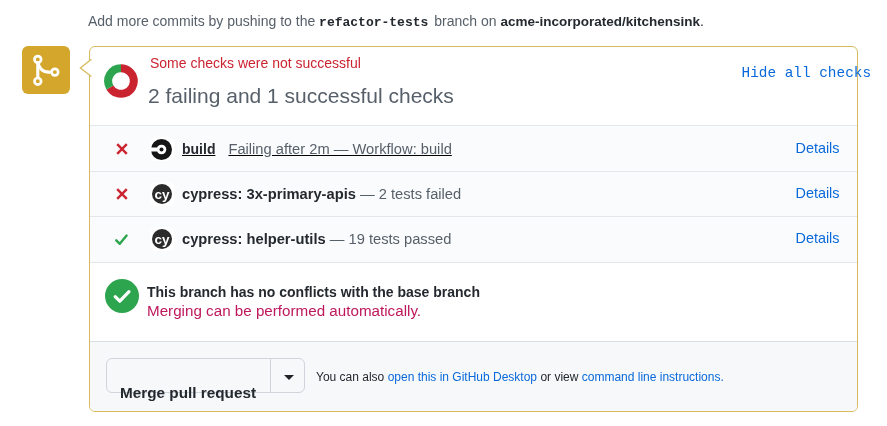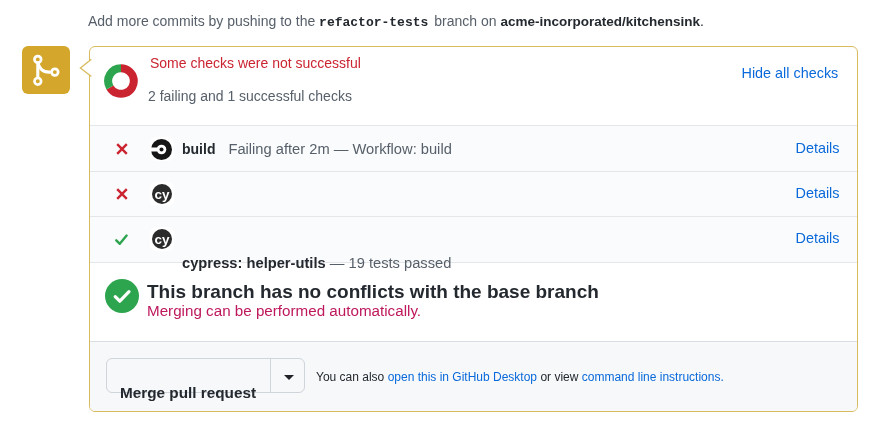--- a/index.html
+++ b/index.html
@@ -37,62 +37,63 @@
 
   <svg class="abs" style="left:76px;top:55px;" width="18" height="28" viewBox="0 0 18 28">
     <path d="M15.4 4.2 L4.4 13 L15.4 21.4" fill="#ffffff" stroke="#d8bb5e" stroke-width="1.3"></path>
   </svg>
 
   <svg class="abs" style="left:104px;top:63.5px;" width="34" height="34" viewBox="0 0 34 34">
     <path d="M17 4.2 A12.8 12.8 0 1 1 5.92 23.4" fill="none" stroke="#cb2431" stroke-width="8"></path>
     <path d="M5.92 23.4 A12.8 12.8 0 0 1 17 4.2" fill="none" stroke="#2da44e" stroke-width="8"></path>
   </svg>
   <div class="abs" style="left:150px;top:54px;font-size:14px;line-height:18px;font-weight:normal;color:#cb2431;">Some checks were not successful</div>
-  <div class="abs" style="left:148px;top:85.5px;font-size:14px;line-height:20px;color:#57606a;">2 failing and 1 successful checks</div>
-  <div class="abs" style="left:741.5px;top:63.3px;font-size:14.4px;line-height:20px;"><a href="#">Hide all checks</a></div>
+  <div class="abs" style="left:148px;top:85.5px;font-size:21px;line-height:20px;color:#57606a;">2 failing and 1 successful checks</div>
+  <div class="abs" style="left:741.5px;top:63.3px;font-size:14.4px;line-height:20px;font-family:Liberation Mono, monospace;"><a href="#">Hide all checks</a></div>
 
   <svg class="abs" style="left:116px;top:143px;" width="12" height="12" viewBox="0 0 12 12">
     <path d="M1.2 1.2 L10.8 10.8 M10.8 1.2 L1.2 10.8" stroke="#cb2431" stroke-width="2.4" fill="none"></path>
   </svg>
   <div class="abs" style="left:149.5px;top:137px;width:24px;height:24px;background:#fff;border-radius:6px;"></div>
   <svg class="abs" style="left:151px;top:138.5px;" width="21" height="21" viewBox="0 0 21 21">
     <circle cx="10.5" cy="10.5" r="10.5" fill="#161616"></circle>
     <circle cx="10.5" cy="10.5" r="4.8" fill="#ffffff"></circle>
     <circle cx="10.5" cy="10.5" r="2" fill="#161616"></circle>
     <rect x="0" y="8.5" width="6.2" height="4" fill="#ffffff"></rect>
   </svg>
-  <div class="abs" style="left:182px;top:141px;font-size:14px;line-height:16px;"><b style="color:#24292f;">build</b><span style="color:#57606a;margin-left:13px;font-size:14.7px;">Failing after 2m — Workflow: build</span></div>
+  <div class="abs" style="left:182px;top:141px;font-size:14px;line-height:16px;text-decoration:underline;"><b style="color:#24292f;">build</b><span style="color:#57606a;margin-left:13px;font-size:14.7px;">Failing after 2m — Workflow: build</span></div>
   <div class="abs" style="left:795.5px;top:140px;font-size:14.4px;line-height:16px;"><a href="#">Details</a></div>
 
   <svg class="abs" style="left:116px;top:188px;" width="12" height="12" viewBox="0 0 12 12">
     <path d="M1.2 1.2 L10.8 10.8 M10.8 1.2 L1.2 10.8" stroke="#cb2431" stroke-width="2.4" fill="none"></path>
   </svg>
   <div class="abs" style="left:150px;top:182px;width:24px;height:24px;background:#fff;border-radius:6px;"></div>
     <svg class="abs" style="left:152px;top:184px;" width="20" height="20" viewBox="0 0 20 20">
       <circle cx="10" cy="10" r="10" fill="#2b2b2b"></circle>
       <text x="10" y="14.6" text-anchor="middle" font-family="Liberation Sans, sans-serif" font-weight="bold" font-size="13.5" fill="#ffffff">cy</text>
     </svg>
+  <div class="abs" style="left:182px;top:186.2px;font-size:14.7px;line-height:16px;"><b style="color:#24292f;">cypress: 3x-primary-apis</b><span style="color:#57606a;"> — 2 tests failed</span></div>
   <div class="abs" style="left:795.5px;top:185.2px;font-size:14.4px;line-height:16px;"><a href="#">Details</a></div>
 
   <svg class="abs" style="left:115px;top:234px;" width="13" height="12" viewBox="0 0 13 12">
     <path d="M1.3 6.3 L4.8 9.8 L11.6 1.6" stroke="#2da44e" stroke-width="2.4" fill="none" stroke-linecap="round" stroke-linejoin="round"></path>
   </svg>
   <div class="abs" style="left:150px;top:227px;width:24px;height:24px;background:#fff;border-radius:6px;"></div>
     <svg class="abs" style="left:152px;top:229px;" width="20" height="20" viewBox="0 0 20 20">
       <circle cx="10" cy="10" r="10" fill="#2b2b2b"></circle>
       <text x="10" y="14.6" text-anchor="middle" font-family="Liberation Sans, sans-serif" font-weight="bold" font-size="13.5" fill="#ffffff">cy</text>
     </svg>
-  <div class="abs" style="left:182px;top:231.4px;font-size:14.7px;line-height:16px;margin-top:24px;"><b style="color:#24292f;">cypress: helper-utils</b><span style="color:#57606a;"> — 19 tests passed</span></div>
+  <div class="abs" style="left:182px;top:231.4px;font-size:14.7px;line-height:16px;"><b style="color:#24292f;">cypress: helper-utils</b><span style="color:#57606a;"> — 19 tests passed</span></div>
   <div class="abs" style="left:795.5px;top:230.4px;font-size:14.4px;line-height:16px;"><a href="#">Details</a></div>
 
   <svg class="abs" style="left:104.5px;top:278.5px;" width="34" height="34" viewBox="0 0 34 34">
     <circle cx="17" cy="17" r="17" fill="#2da44e"></circle>
     <path d="M10.2 17.6 L14.8 22.2 L24 12.6" stroke="#ffffff" stroke-width="3.2" fill="none" stroke-linecap="round" stroke-linejoin="round"></path>
   </svg>
-  <div class="abs" style="left:147px;top:282.5px;font-size:19px;line-height:18px;font-weight:bold;color:#24292f;">This branch has no conflicts with the base branch</div>
+  <div class="abs" style="left:147px;top:282.5px;font-size:14px;line-height:18px;font-weight:bold;color:#24292f;">This branch has no conflicts with the base branch</div>
   <div class="abs" style="left:147px;top:301px;font-size:15.2px;line-height:20px;color:#be185d;text-align:right;">Merging can be performed automatically.</div>
 
   <div class="abs" style="left:106px;top:358px;width:198.5px;height:34.5px;background:#f6f8fa;border:1px solid #cfd5db;border-radius:6px;"></div>
   <div class="abs" style="left:269.5px;top:358px;width:1px;height:34.5px;background:#cfd5db;"></div>
   <div class="abs" style="left:120px;top:384px;font-size:15.3px;line-height:17.6px;font-weight:bold;color:#24292f;">Merge pull request</div>
   <div class="abs" style="left:283.5px;top:375.4px;width:0;height:0;border-left:5px solid transparent;border-right:5px solid transparent;border-top:5.5px solid #1f2328;"></div>
 
   <div class="abs" style="left:316px;top:367px;font-size:12px;line-height:20px;color:#24292f;">You can also <a href="#">open this in GitHub Desktop</a> or view <a href="#">command line instructions</a><a href="#">.</a></div>
 
 </div>

